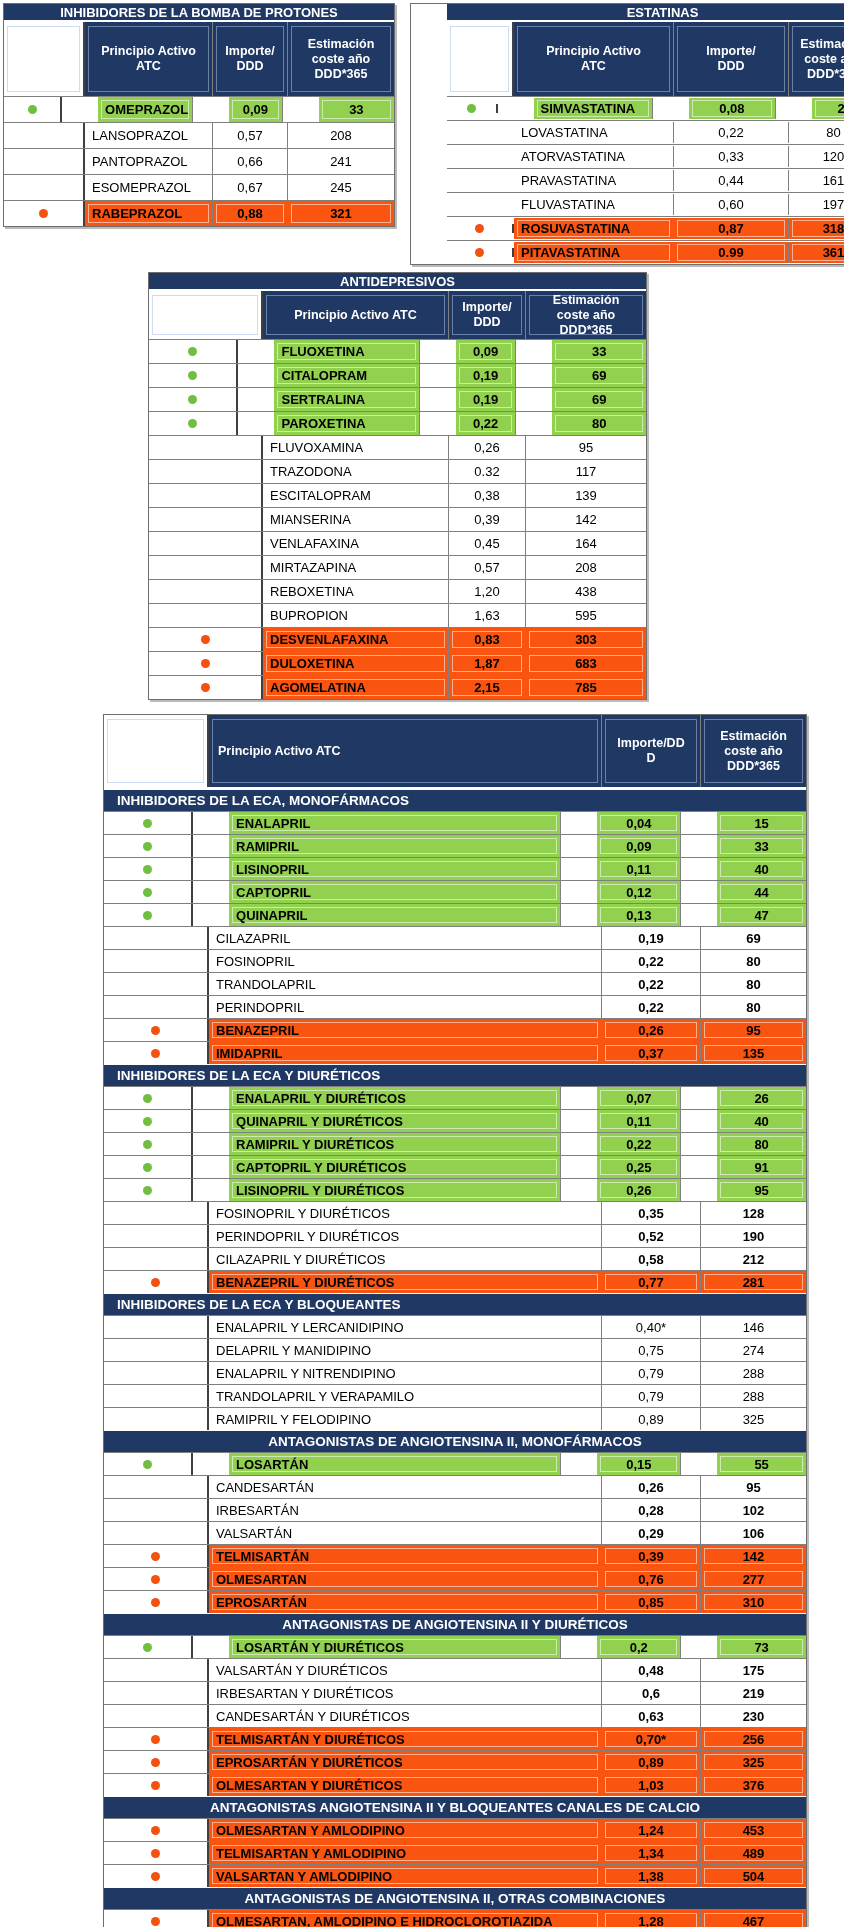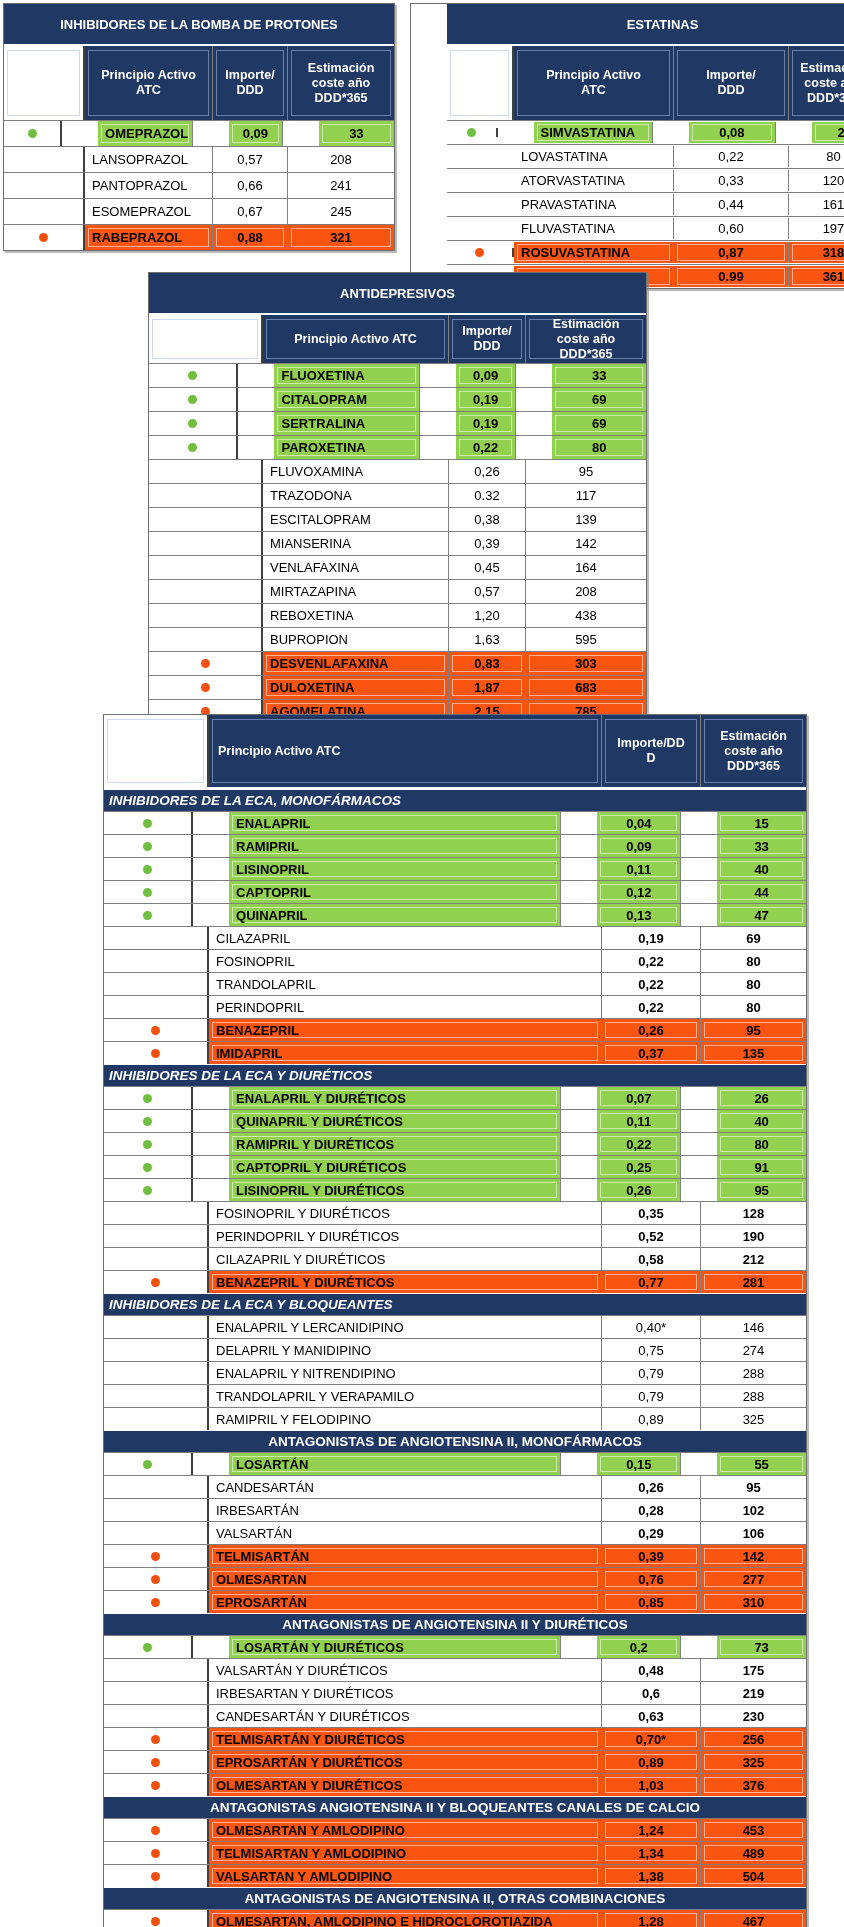--- a/index.html
+++ b/index.html
@@ -6,35 +6,35 @@
   body{
     width:844px;height:1927px;position:relative;background:#fff;
     font-family:"Liberation Sans", sans-serif;color:#000;overflow:hidden;
   }
   .tbl{position:absolute;background:#fff;border:1px solid #6e6e6e;box-shadow:2px 2px 0 rgba(130,130,130,.55);box-sizing:content-box;}
   #t-ibp{left:3px;top:3px;width:390px;}
   #t-estatinas{left:410px;top:3px;width:431px;padding-left:36px;}
   #t-antidepresivos{left:148px;top:272px;width:497px;}
   #t-big{left:103px;top:714px;width:702px;}
 
-  .title{height:40px;display:flex;align-items:center;justify-content:center;
+  .title{height:16px;display:flex;align-items:center;justify-content:center;
     background:#1f3864;color:#fff;font-weight:bold;font-size:13px;margin-bottom:2px;}
   .thead{display:flex;background:#1f3864;color:#fff;}
   #t-ibp .thead,#t-estatinas .thead{height:74px;}
   #t-antidepresivos .thead{height:48px;}
   #t-big .thead{height:72px;margin-bottom:2px;}
   .th{display:flex;align-items:stretch;box-sizing:border-box;}
   .hbx{flex:1;margin:4px 3px;border:1px solid rgba(165,190,228,.55);display:flex;
     align-items:center;justify-content:center;text-align:center;white-space:pre-line;
     font-weight:bold;font-size:12.5px;line-height:1.2;padding:2px 1px;}
   #t-big .th.c-name .hbx{justify-content:flex-start;text-align:left;padding-left:5px;}
 
   .secband{height:22px;display:flex;align-items:center;background:#1f3864;color:#fff;
     font-weight:bold;font-size:13.5px;border-top:1px solid #fff;box-sizing:border-box;}
-  .secband.left{padding-left:5px;font-style:italic;}
+  .secband.left{padding-left:13px;}
   .secband.center{justify-content:center;}
 
   .row{display:flex;border-top:1px solid #7f7f7f;background:#fff;}
   #t-ibp .row{height:25px;}
   #t-estatinas .row{height:23px;align-items:center;}
   #t-antidepresivos .row{height:23px;}
   #t-big .row{height:22px;}
 
   .cell{display:flex;align-items:center;box-sizing:border-box;font-size:13px;}
   .c-marca{justify-content:center;background:#fff;border-right:2px solid #404040;}

